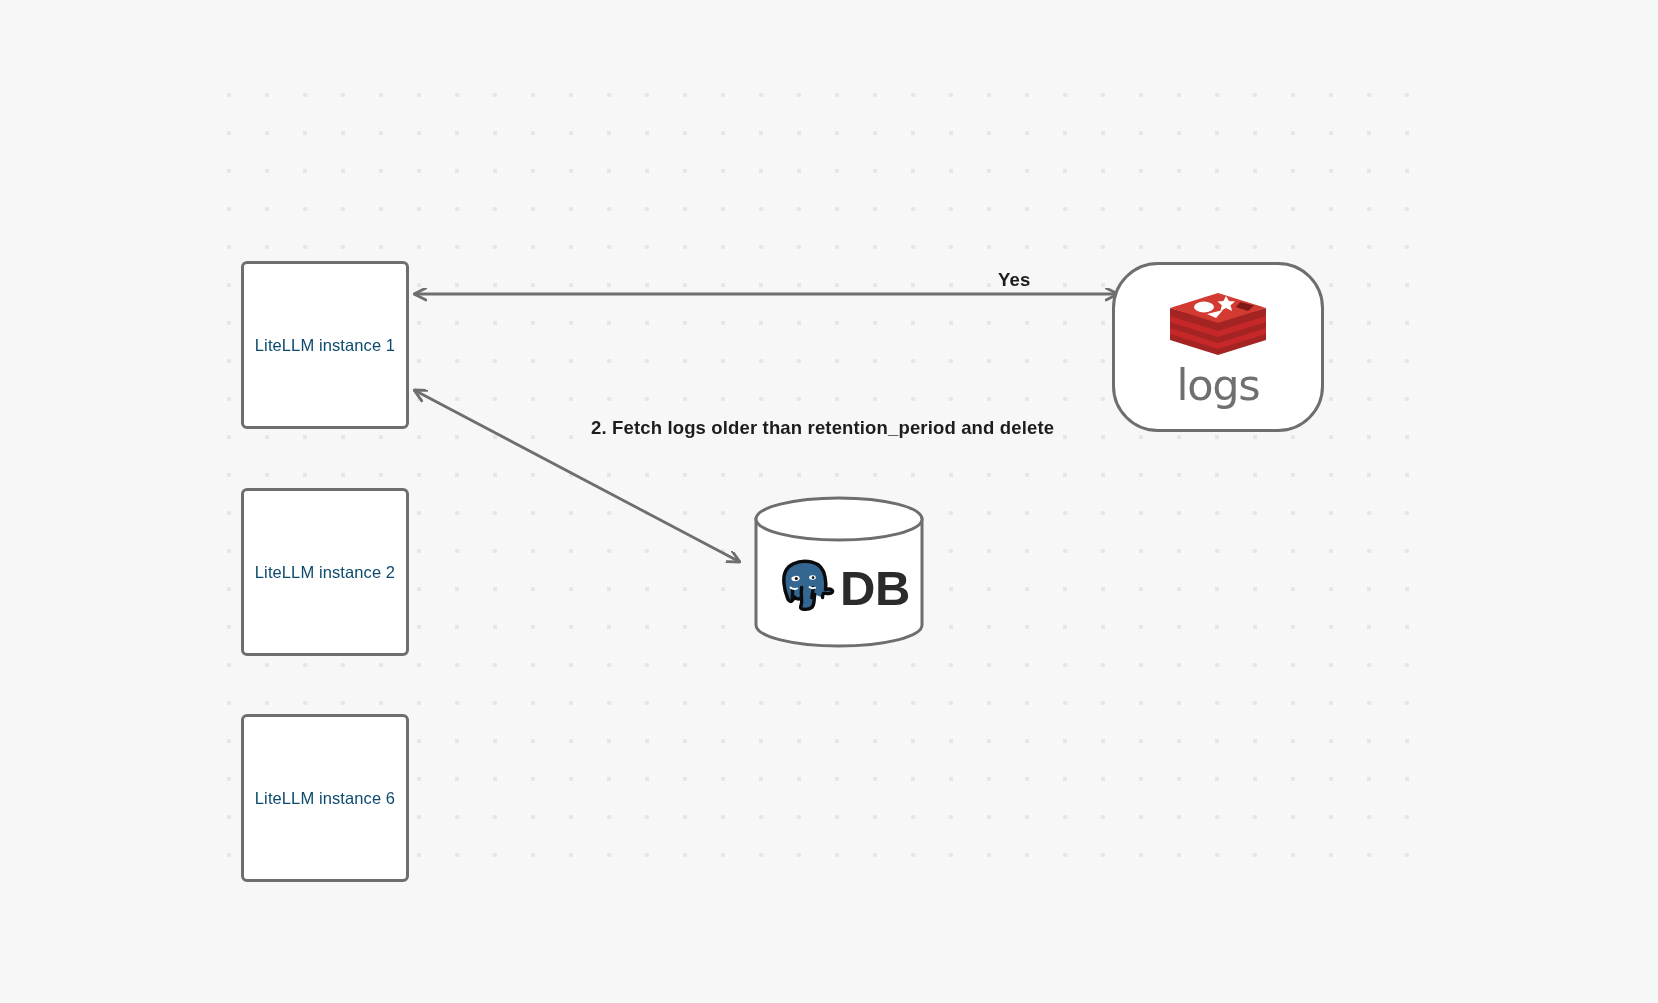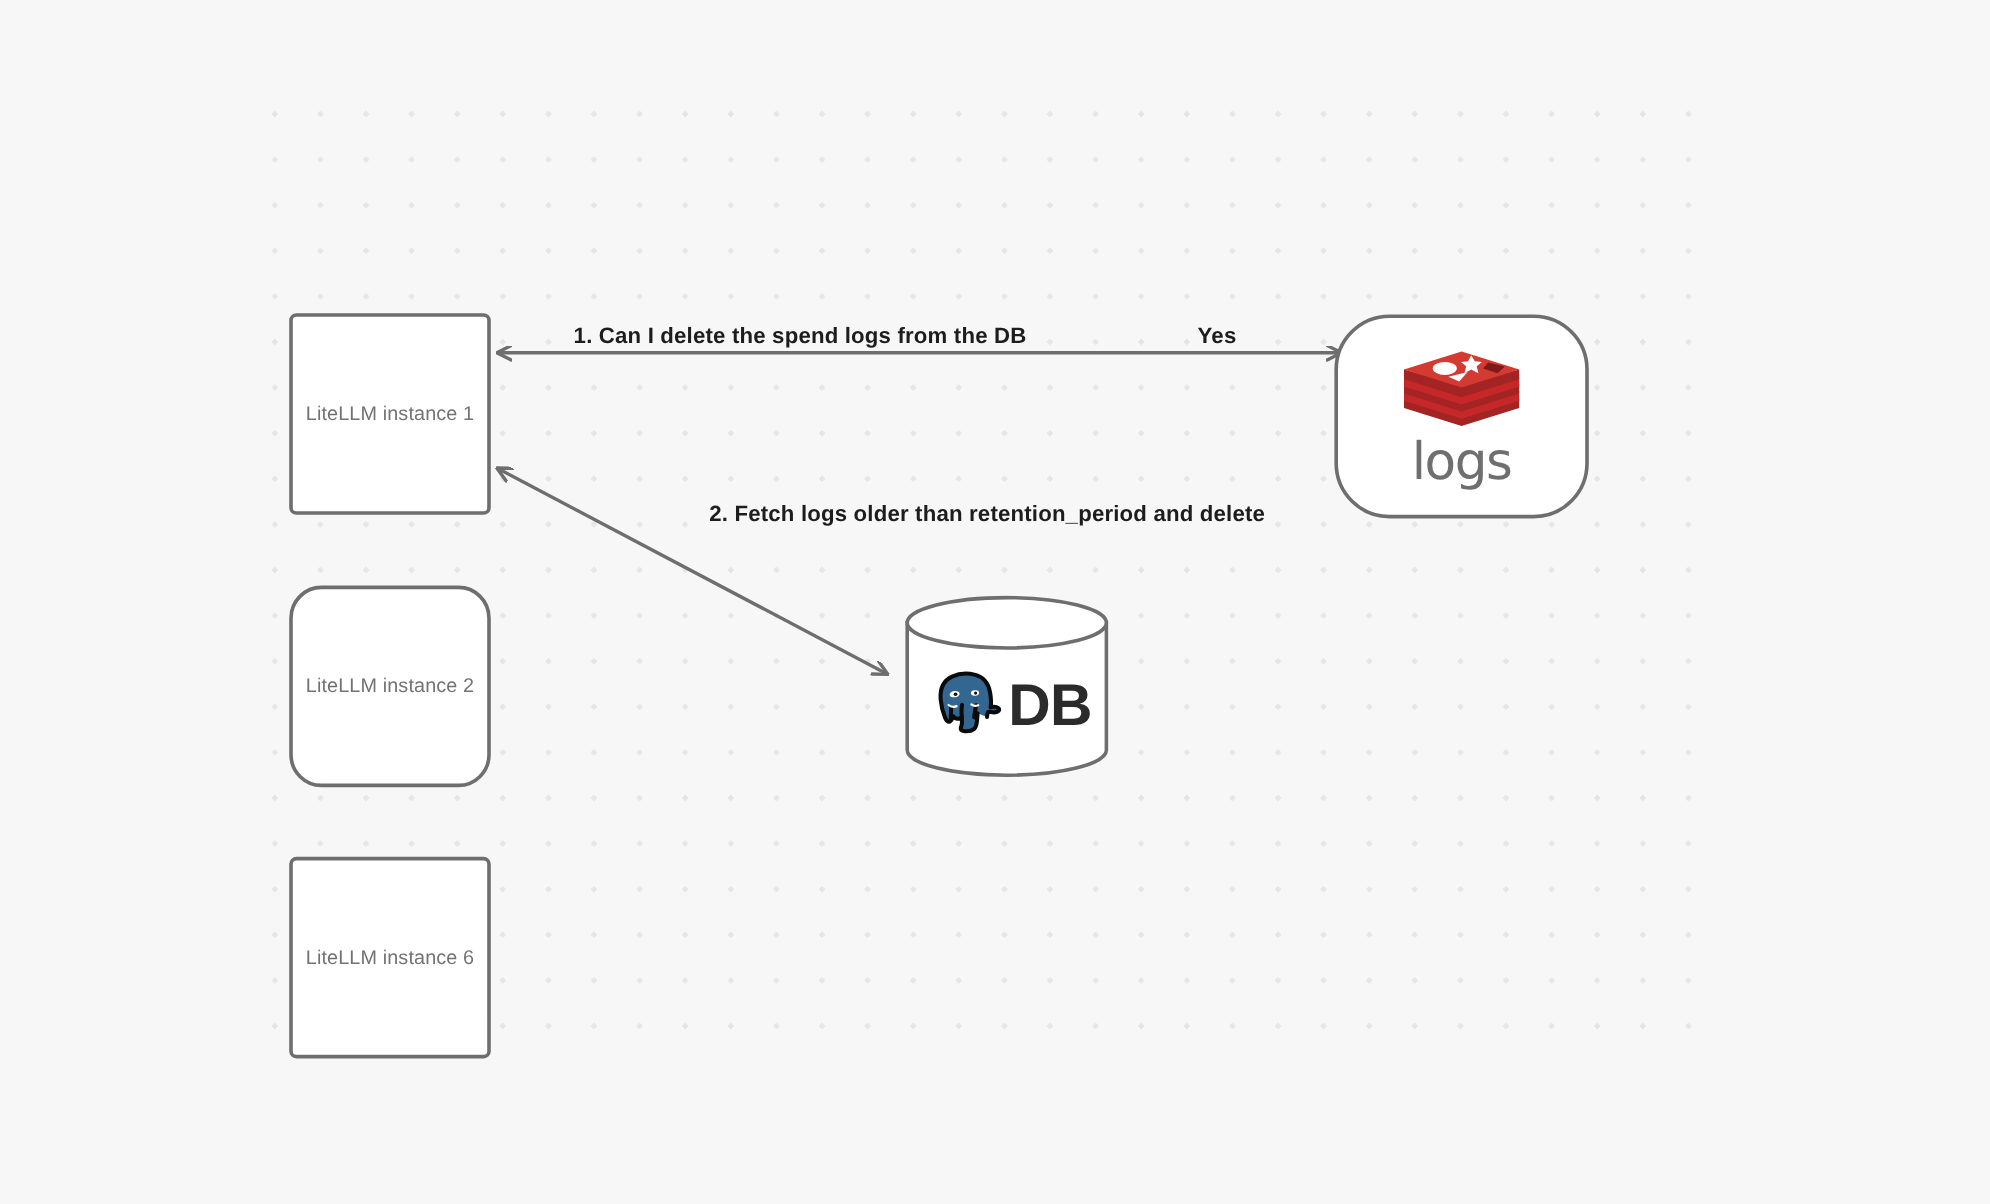--- a/index.html
+++ b/index.html
@@ -37,27 +37,27 @@
     background: #ffffff;
     border: 3px solid #6e6e6e;
     border-radius: 6px;
     box-sizing: border-box;
     display: flex;
     align-items: center;
     justify-content: center;
   }
   .node-label {
     font-size: 16.5px;
-    color: #737373;
+    color: #0c4a6e;
     letter-spacing: .1px;
     text-align: center;
     line-height: 1.25;
   }
   #node-litellm-1 { left: 241px; top: 261px; width: 168px; height: 168px; }
-  #node-litellm-2 { left: 241px; top: 488px; width: 168px; height: 168px; border-radius: 27px; }
+  #node-litellm-2 { left: 241px; top: 488px; width: 168px; height: 168px; }
   #node-litellm-3 { left: 241px; top: 714px; width: 168px; height: 168px; }
 
   
   #node-redis {
     position: absolute;
     left: 1112px;
     top: 262px;
     width: 212px;
     height: 170px;
     background: #ffffff;
@@ -224,17 +224,16 @@
         </g>
         <g fill="none" stroke="#ffffff" stroke-width="1.9" stroke-linecap="round">
           <path d="M22.5 35.5c1.6 1.4 4.5 1.8 6.6 .9"></path>
           <path d="M41.5 35c1.5 1.2 3.9 1.5 5.6 .7"></path>
         </g>
       </svg>
       <span class="db-text">DB</span>
     </div>
   </div>
 
-  <div class="edge-label" id="edge-label-1">1.  Can I delete the spend logs from the DB</div>
   <div class="edge-label" id="edge-label-1b">Yes</div>
   <div class="edge-label" id="edge-label-2">2.  Fetch logs older than retention_period and delete</div>
 
 </div>
 
 </body></html>

